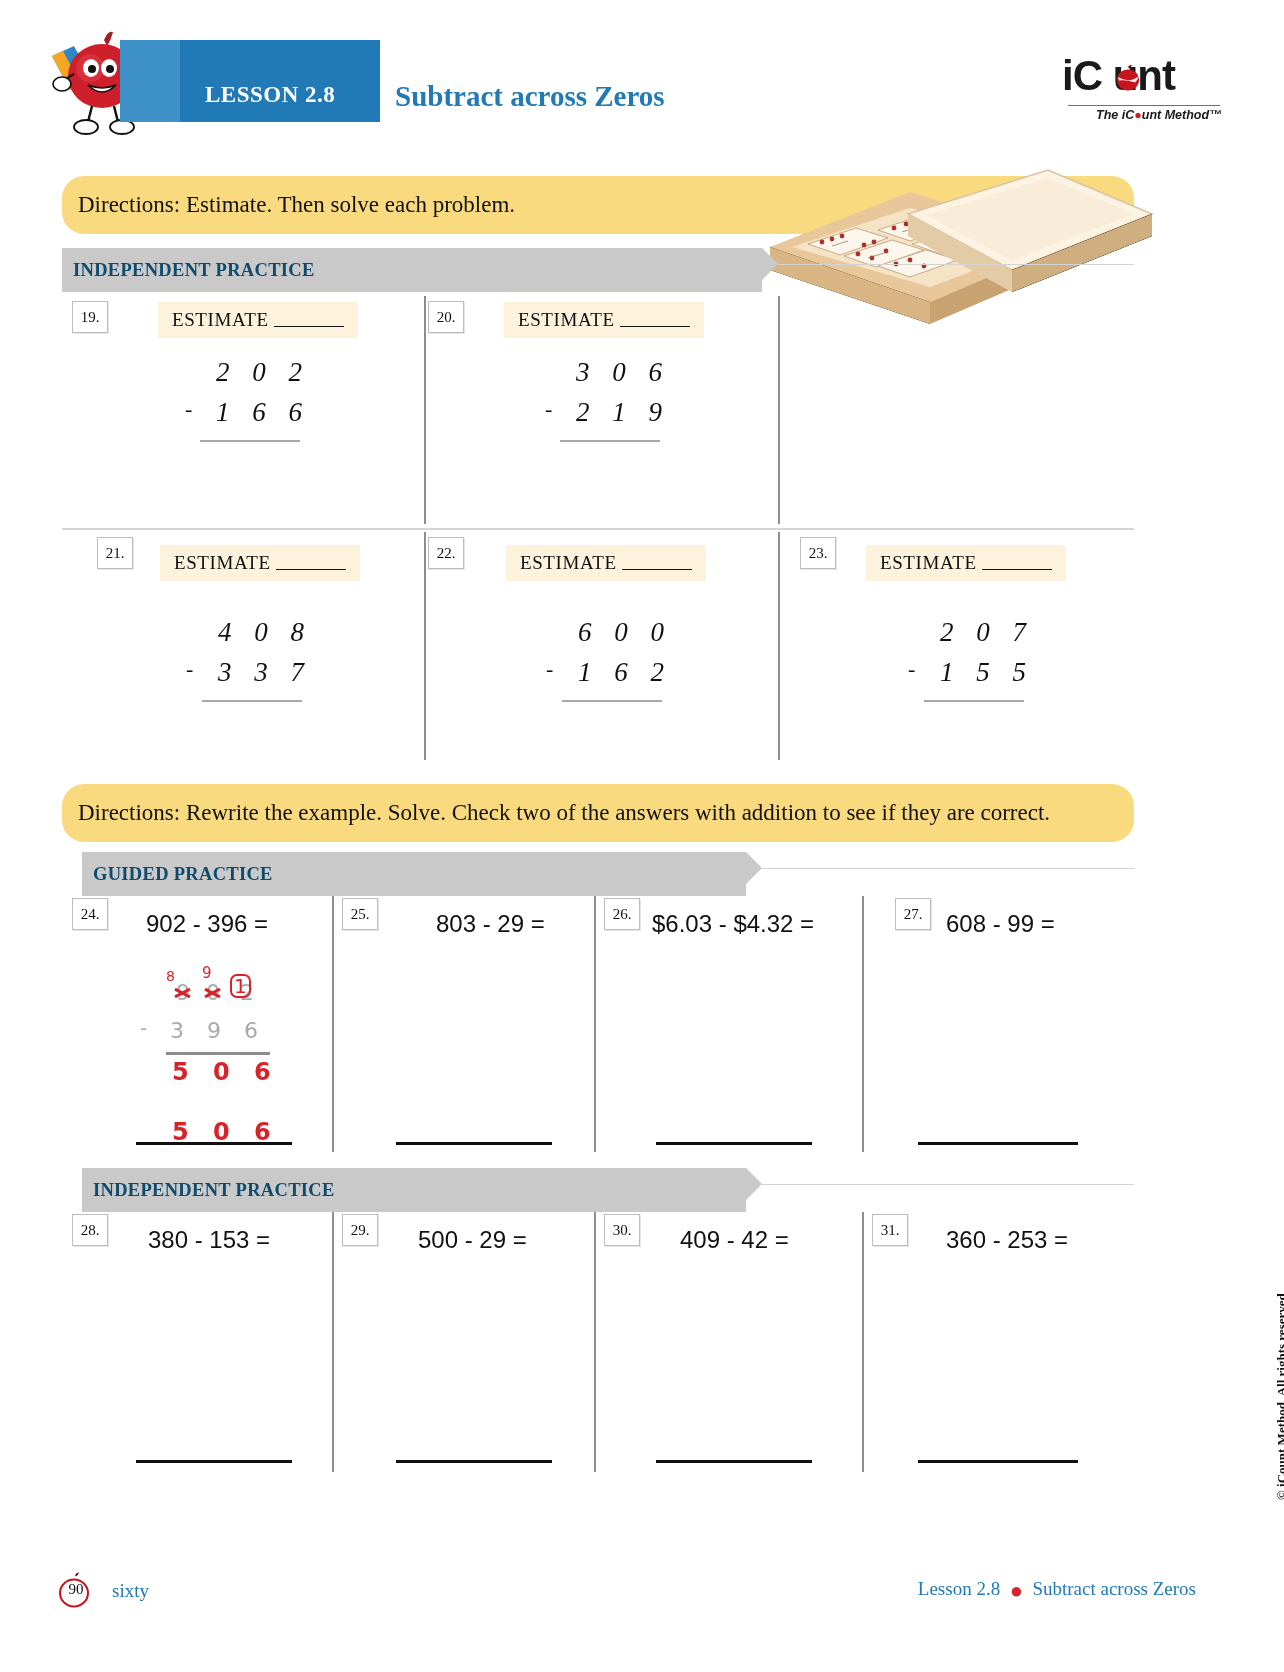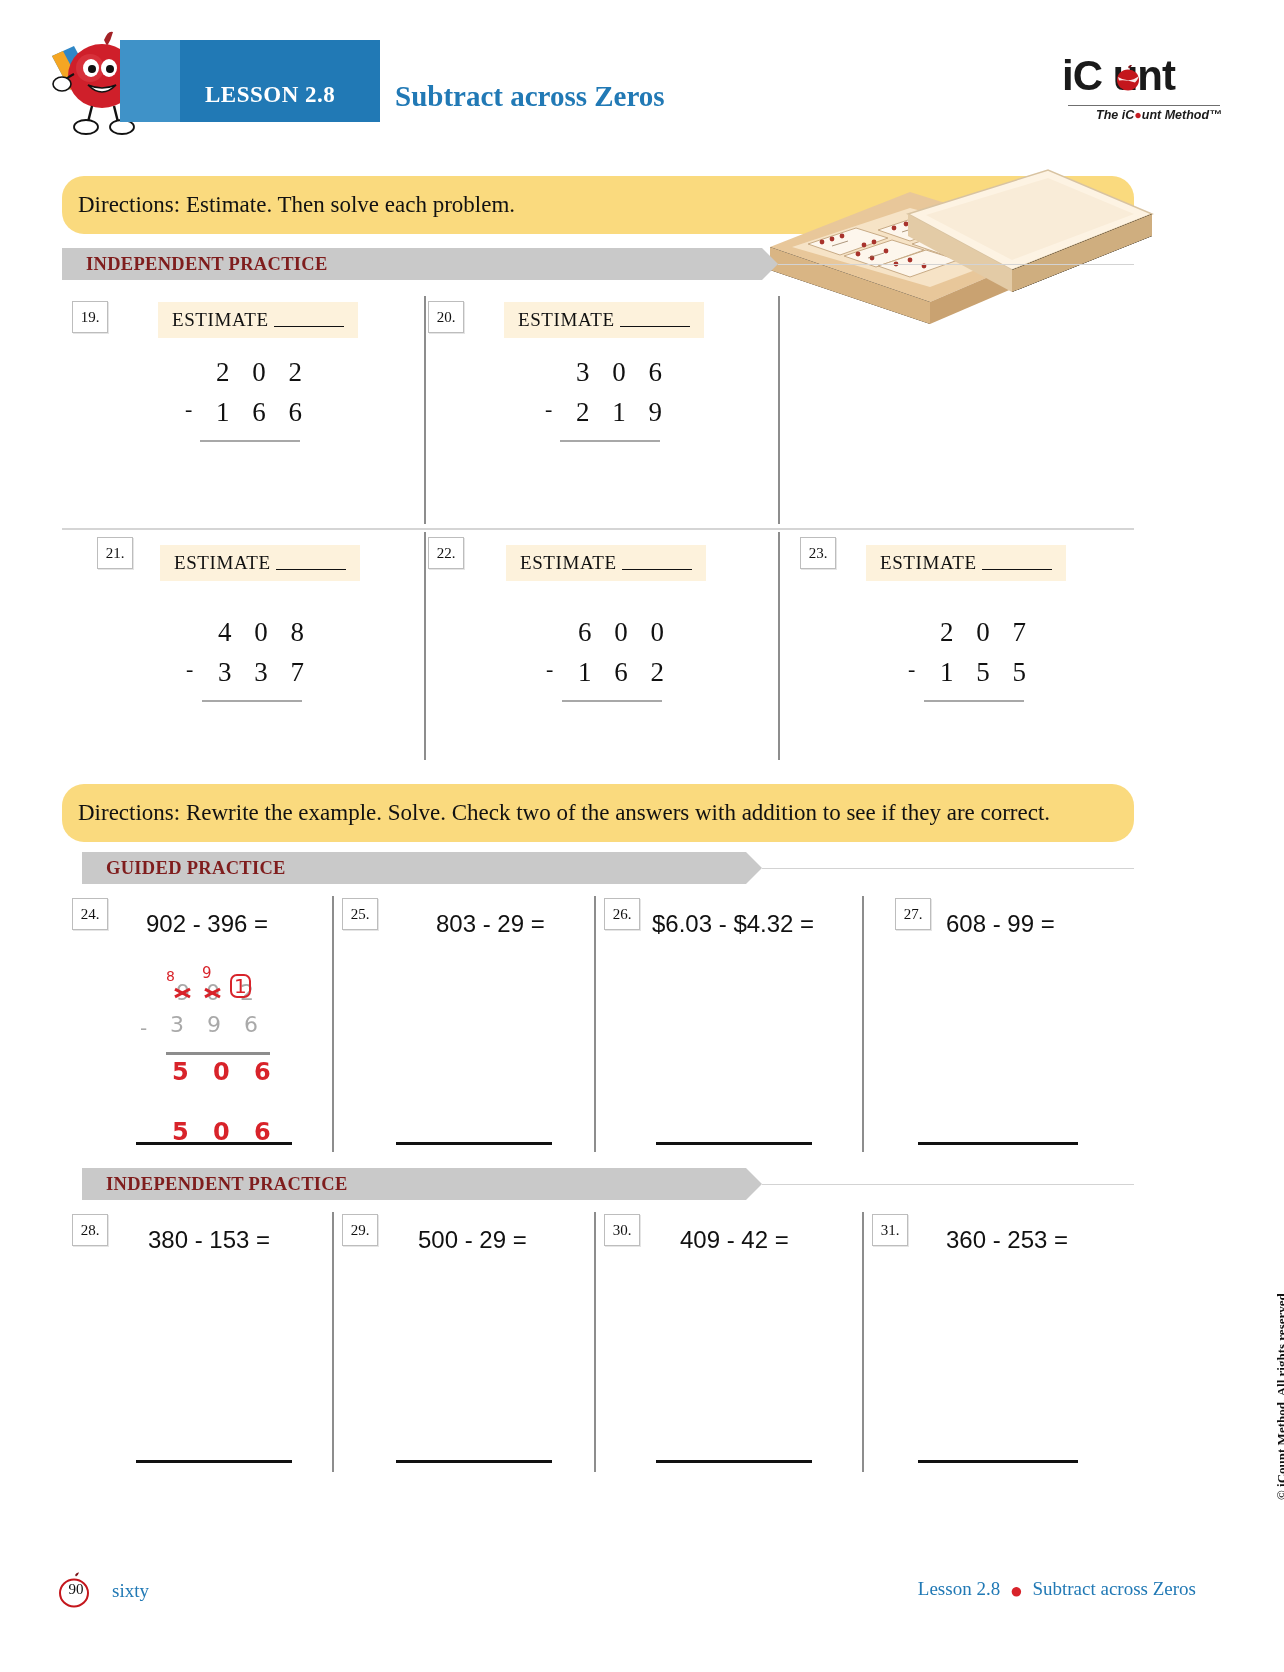--- a/index.html
+++ b/index.html
@@ -40,23 +40,23 @@
   
   .dir-banner {
     position: absolute; background: #fada7e; border-radius: 22px;
     display: flex; align-items: center; padding-left: 16px;
     font-size: 23px; color: #111;
   }
   #dir1 { left: 62px; top: 176px; width: 1072px; height: 58px; }
   #dir2 { left: 62px; top: 784px; width: 1072px; height: 58px; }
 
   .sec-header {
-    position: absolute; height: 32px; background: #c9c9c9;
-    display: flex; align-items: center; padding-left: 24px;
-    font-size: 18.5px; font-weight: bold; letter-spacing: .3px; color: #7f1d1d;
+    position: absolute; height: 44px; background: #c9c9c9;
+    display: flex; align-items: center; padding-left: 11px;
+    font-size: 18.5px; font-weight: bold; letter-spacing: .3px; color: #0c4a6e;
   }
   .sec-header::after {
     content: ""; position: absolute; right: -16px; top: 0;
     border-left: 16px solid #c9c9c9;
     border-top: 16px solid transparent; border-bottom: 16px solid transparent;
   }
   .sec-rule { position: absolute; height: 1px; background: #d3d3d3; }
 
   
   .numbox {
@@ -72,21 +72,21 @@
     position: absolute; height: 36px; background: #fdf2dc;
     display: flex; align-items: center; padding: 0 14px;
     font-size: 19px; letter-spacing: .6px; color: #111; white-space: nowrap;
   }
   .estimate .blank { display:inline-block; width: 70px; border-bottom: 1.5px solid #111;
                      margin-left: 5px; height: 14px; }
 
   
   .vsum { position: absolute; font-size: 27px; color: #111; letter-spacing: 8px;
           font-family: "Liberation Serif", serif; }
-  .vsum .row { text-align: right; line-height: 40px; white-space: pre; }
+  .vsum .row { text-align: right; line-height: 40px; white-space: pre; font-style: italic; }
   .minus { position: absolute; font-size: 22px; color: #111; }
   .ansline { position: absolute; height: 1.5px; background: #a8a8a8; }
 
   
   .vline { position: absolute; width: 2px; background: #8d8d8d; }
   .hline { position: absolute; height: 2px; background: #d5d5d5; }
 
   
   .eq { position: absolute; font-size: 24px; color: #111;
         font-family: "Liberation Sans", sans-serif; white-space: nowrap; }
@@ -326,21 +326,21 @@
   <span class="hw-red" style="position:absolute; left:2px; top:2px; font-size:14px;">8</span>
   <span class="hw-red" style="position:absolute; left:38px; top:-2px; font-size:15px;">9</span>
 
   <span class="hw-gray strike" style="position:absolute; left:12px; top:14px; font-size:22px;">9</span>
   <span class="hw-gray strike" style="position:absolute; left:42px; top:14px; font-size:22px;">0</span>
   <span class="hw-gray" style="position:absolute; left:76px; top:14px; font-size:22px;">2</span>
 
   <span class="hw-red" style="position:absolute; left:66px; top:8px; font-size:20px; border:2px solid #d8232a; border-radius:7px; padding:0 2px; line-height:20px;">1</span>
 
   <span class="hw-gray" style="position:absolute; left:-24px; top:50px; font-size:20px;">-</span>
-  <span class="hw-gray" style="position:absolute; left:6px; top:46px; font-size:22px; letter-spacing:8px;">3 9 6</span>
+  <span class="hw-gray" style="position:absolute; left:6px; top:52px; font-size:22px; letter-spacing:8px;">3 9 6</span>
 
   <span style="position:absolute; left:2px; top:86px; width:104px; height:3px; background:#8d8d8d;"></span>
 
   <span class="hw-red" style="position:absolute; left:8px; top:92px; font-size:24px; letter-spacing:8px; font-weight:bold;">5 0 6</span>
 
   <span class="hw-red" style="position:absolute; left:8px; top:152px; font-size:24px; letter-spacing:8px; font-weight:bold;">5 0 6</span>
 </div>
 <div class="blankline" style="left:136px; top:1142px; width:156px;"></div>
 
 <div class="numbox" style="left:342px; top:898px;">25.</div>

